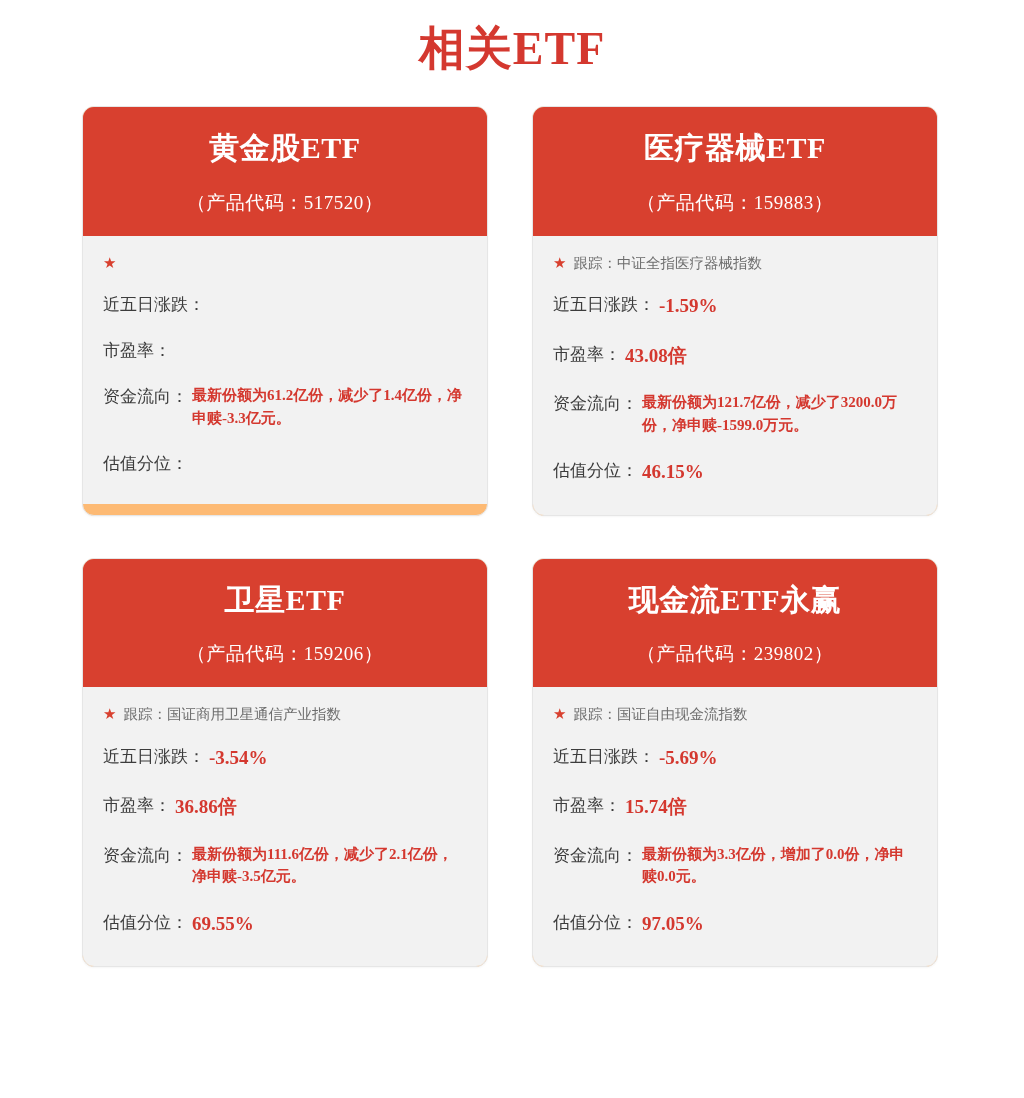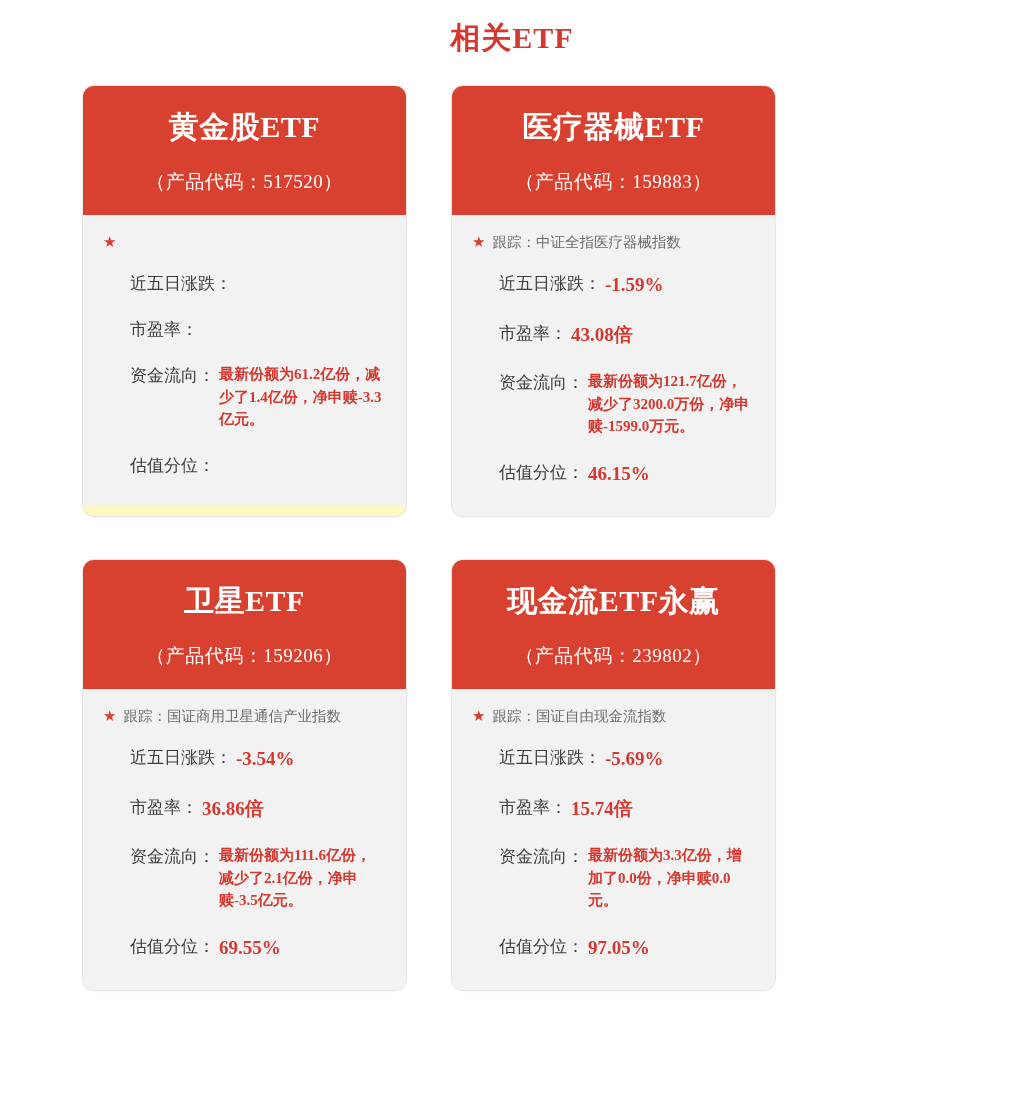--- a/index.html
+++ b/index.html
@@ -13,38 +13,38 @@
     font-family: "Liberation Serif", "DejaVu Serif", serif;
   }
   .page {
     width: 1024px;
     box-sizing: border-box;
     padding: 0 82px;
   }
   .page-title {
     text-align: center;
     color: #d4382f;
-    font-size: 30px;
+    font-size: 46px;
     font-weight: bold;
     letter-spacing: 1px;
     padding: 18px 0 26px 0;
     font-family: "Liberation Serif", "DejaVu Serif", serif;
   }
   .grid {
     display: flex;
     flex-wrap: wrap;
     gap: 42px 44px;
   }
   .card {
-    width: 325px;
+    width: 406px;
     box-sizing: border-box;
     border-radius: 12px;
     overflow: hidden;
     border: 1px solid #e6e6e6;
-    background: #fef9c3;
+    background: #fdba74;
     box-shadow: 0 1px 2px rgba(0,0,0,0.04);
   }
   .card-header {
     background: #d8402f;
     padding: 24px 16px 20px 16px;
     text-align: center;
     color: #ffffff;
   }
   .card-name {
     font-size: 30px;
@@ -82,21 +82,20 @@
     display: flex;
     align-items: flex-start;
     padding: 11px 0;
   }
   .row-label {
     flex: 0 0 auto;
     font-size: 17px;
     color: #3c3c3c;
     white-space: nowrap;
     padding-top: 1px;
-    margin-left: 27px;
   }
   .row-value {
     flex: 1 1 auto;
     font-size: 19px;
     font-weight: bold;
     color: #d4382f;
     line-height: 1.45;
     padding-left: 4px;
   }
   .row-value.flow {

